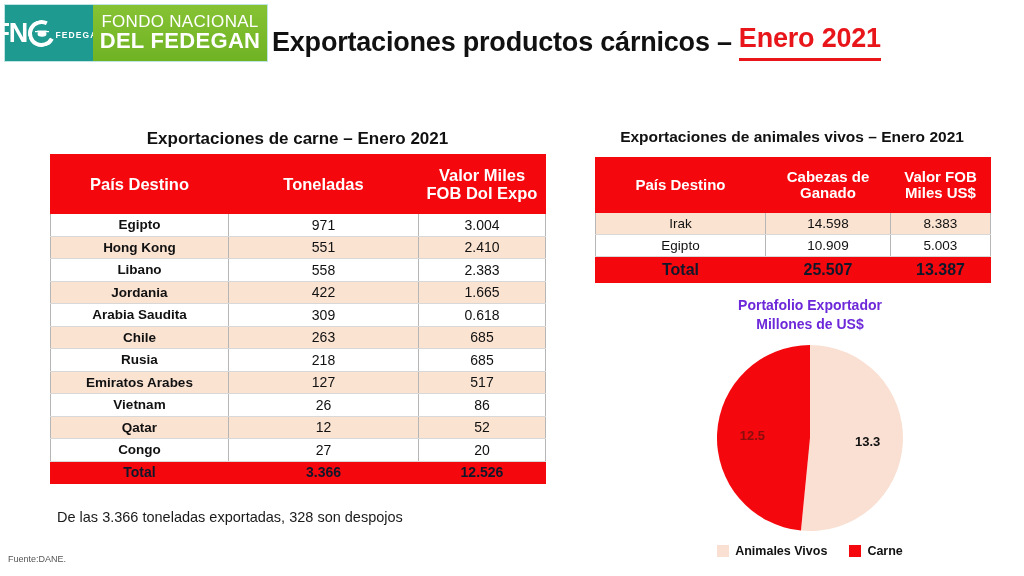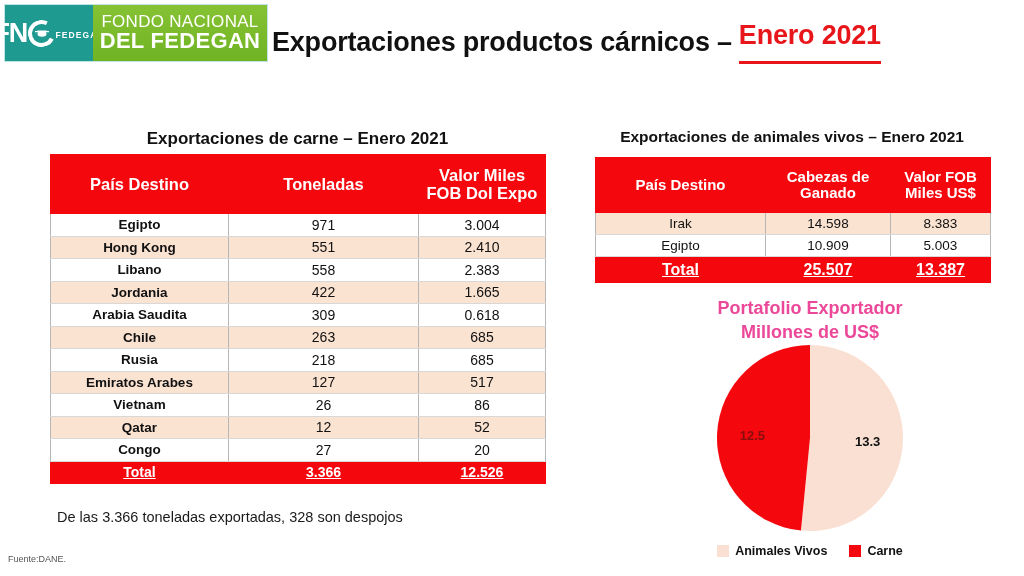--- a/index.html
+++ b/index.html
@@ -52,21 +52,21 @@
   #logo-fondo .l1{font-size:17px;font-weight:normal;letter-spacing:.3px;}
   #logo-fondo .l2{font-size:22px;font-weight:bold;letter-spacing:.3px;}
 
   #page-title{
     position:absolute;left:272px;top:20px;width:740px;height:44px;
     display:flex;align-items:center;
     font-size:27px;font-weight:bold;color:#111111;white-space:nowrap;
     letter-spacing:-.2px;
   }
   #page-title .accent{
-    color:#e8161a;border-bottom:3px solid #e8161a;margin-left:7px;padding-bottom:10px;
+    color:#e8161a;border-bottom:3px solid #e8161a;margin-left:7px;padding-bottom:4px;
   }
 
   
   .tbl-title{
     position:absolute;font-weight:bold;color:#111111;text-align:center;
   }
   table.data{
     position:absolute;border-collapse:collapse;table-layout:fixed;
   }
   table.data th{
@@ -76,22 +76,22 @@
   table.data td{
     text-align:center;color:#111111;
     border-left:1px solid #b6b6b6;border-right:1px solid #b6b6b6;
     border-top:1px solid #d8d8d8;border-bottom:1px solid #d8d8d8;
     padding:0 3px;
   }
   table.data td.name{font-weight:bold;}
   table.data tr.odd td{background:#ffffff;}
   table.data tr.even td{background:#fbe3d2;}
   table.data tr.total td{
-    background:#f4080e;color:#ffffff;font-weight:bold;
-    border-color:#f4080e;font-size:17px;text-decoration:underline;
+    background:#f4080e;color:#0f172a;font-weight:bold;
+    border-color:#f4080e;font-size:17px;
   }
 
   
   #meat-title{left:50px;top:129px;width:495px;font-size:17px;}
   #meat-table{left:50px;top:154px;width:495px;}
   #meat-table th{font-size:16.5px;height:54px;}
   #meat-table td{font-size:14px;height:21.5px;}
   #meat-table td.name{font-size:13.5px;}
 
   
@@ -107,21 +107,21 @@
     font-size:14.5px;color:#1a1a1a;
   }
   #source{
     position:absolute;left:8px;top:554px;font-size:9px;color:#555555;
   }
 
   
   #pie-block{position:absolute;left:660px;top:296px;width:300px;height:270px;}
   #pie-title{
     position:absolute;left:0;top:0;width:300px;text-align:center;
-    font-size:18px;font-weight:bold;color:#ec4899;line-height:1.35;
+    font-size:14px;font-weight:bold;color:#6d28d9;line-height:1.35;
   }
   #pie-svg{position:absolute;left:56px;top:48px;}
   .pie-label{font-weight:bold;font-size:13px;font-family:"Liberation Sans", sans-serif;}
   #pie-legend{
     position:absolute;left:0;top:248px;width:300px;
     display:flex;align-items:center;justify-content:center;gap:22px;
     font-size:12.5px;font-weight:bold;color:#111111;
   }
   #pie-legend .item{display:flex;align-items:center;gap:6px;}
   #pie-legend .sw{width:12px;height:12px;display:inline-block;}

